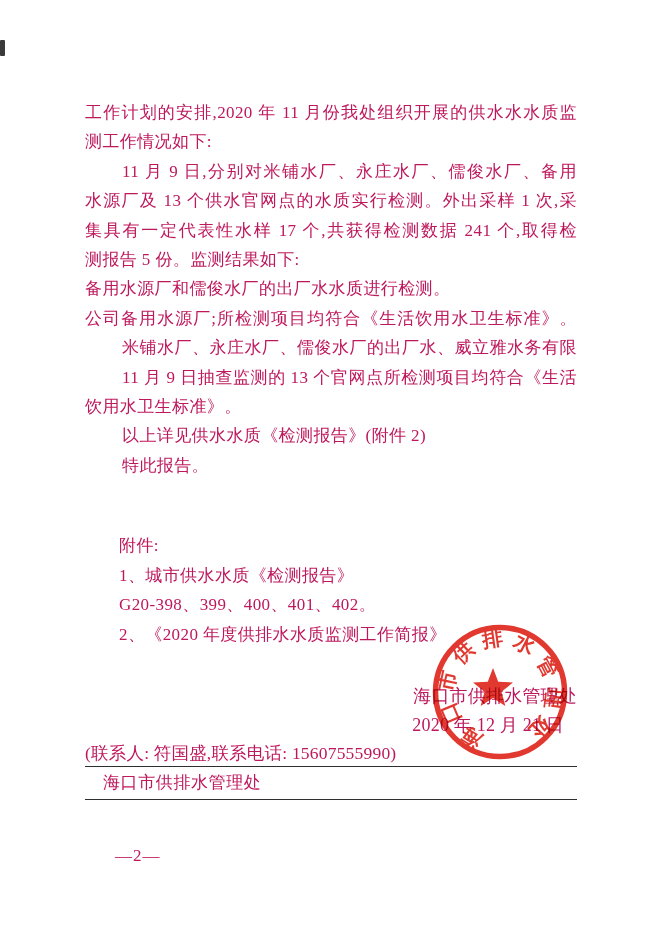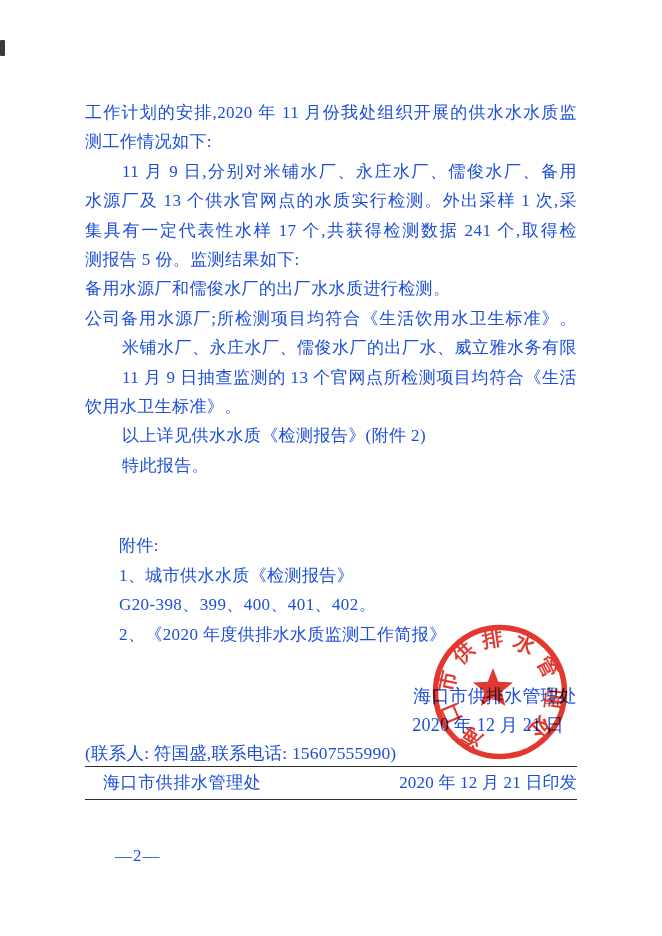--- a/index.html
+++ b/index.html
@@ -1,18 +1,18 @@
 <!DOCTYPE html>
 <html style="--seal-color: #dd1c12;"><head>
 <meta charset="utf-8">
 <style>
   html,body{margin:0;padding:0;background:#ffffff;}
   .page{
     position:relative;width:662px;height:936px;background:#fff;overflow:hidden;
-    font-family:"Liberation Serif","DejaVu Serif",serif;color:#1d4ed8;
+    font-family:"Liberation Serif","DejaVu Serif",serif;color:#be185d;
   }
   .content{position:absolute;left:85px;top:98px;width:492px;}
   .ln{
     font-size:17px;line-height:29.4px;letter-spacing:.4px;
     white-space:nowrap;overflow:hidden;max-height:29.5px;
   }
   .j{white-space:normal;text-align:justify;text-align-last:justify;text-justify:inter-character;}
   .ind{text-indent:37px;}
   .att{margin-top:51px;}
   .att .ln{text-indent:34px;}
@@ -72,21 +72,20 @@
 
     <div class="sig">
       <div>海口市供排水管理处</div>
       <div class="sig-date">2020 年 12 月 21 日</div>
     </div>
 
     <div class="contact">(联系人: 符国盛,联系电话: 15607555990)</div>
 
     <div class="footer">
       <span class="footer-issuer">海口市供排水管理处</span>
-      <span class="footer-date">2020 年 12 月 21 日印发</span>
     </div>
 
     <div class="pageno">—2—</div>
   </div>
 
   <svg class="seal" viewBox="-72 -72 144 144" aria-hidden="true">
     <circle class="seal-ring" cx="0" cy="0" r="64.5"></circle>
     <g transform="translate(-7,-3)">
       <polygon class="seal-star" points="0,-21 5.23,-7.2 19.97,-6.49 8.46,2.75 12.34,16.99 0,8.9 -12.34,16.99 -8.46,2.75 -19.97,-6.49 -5.23,-7.2"></polygon>
     </g>

